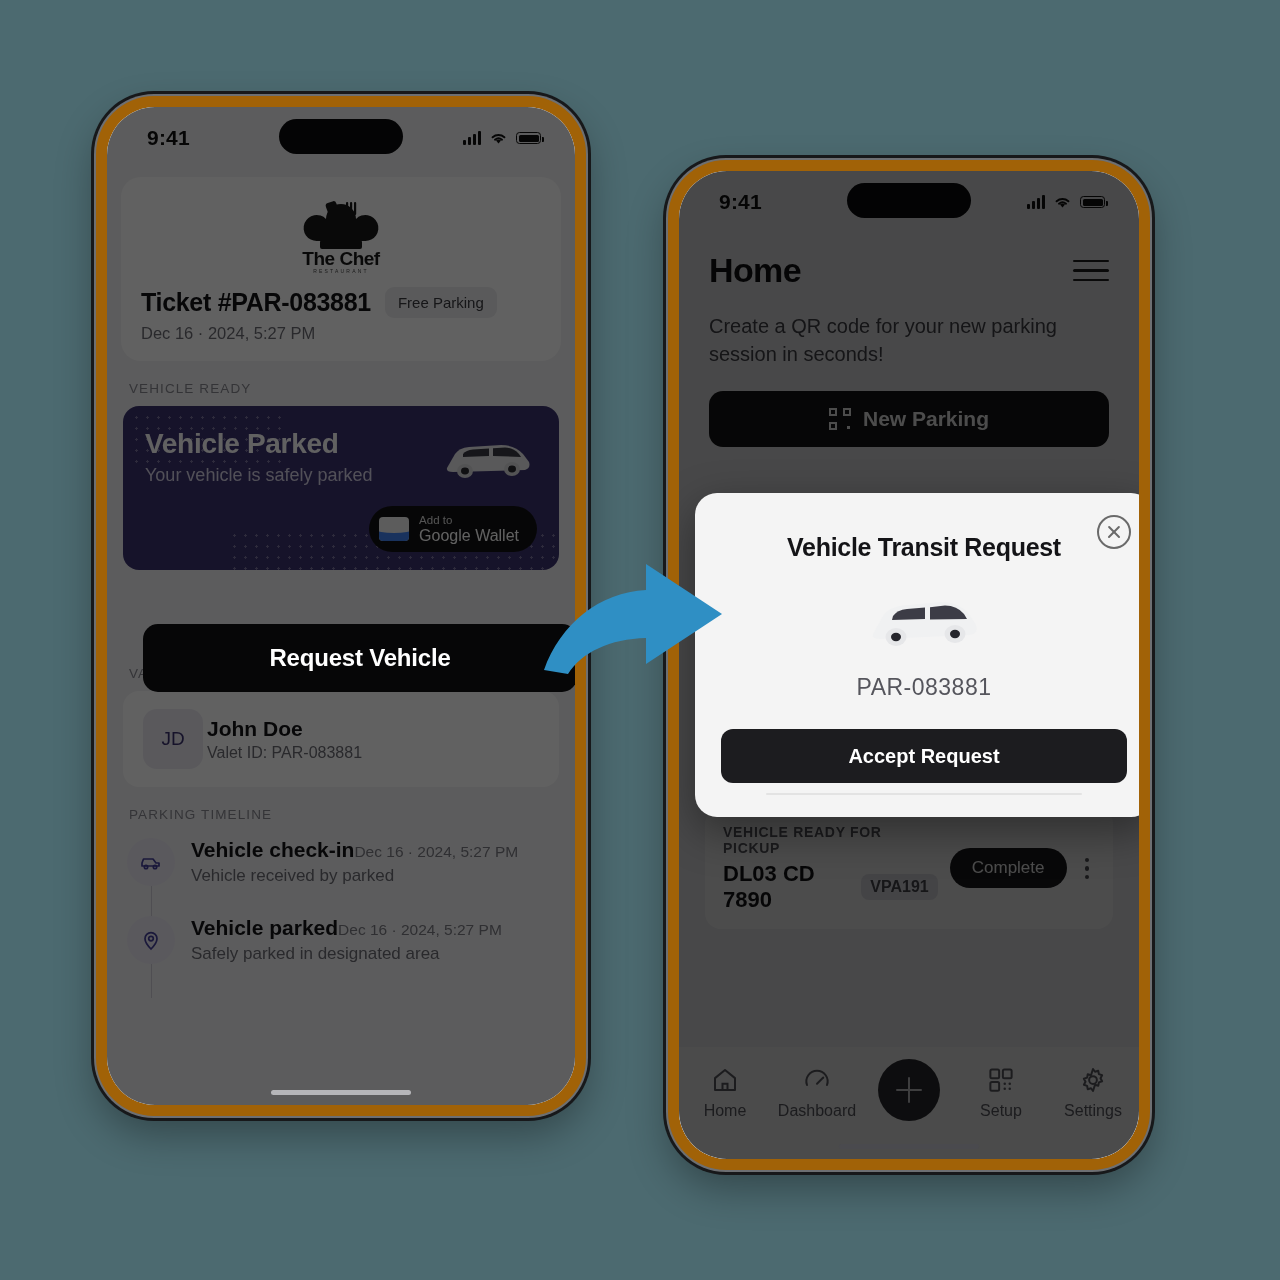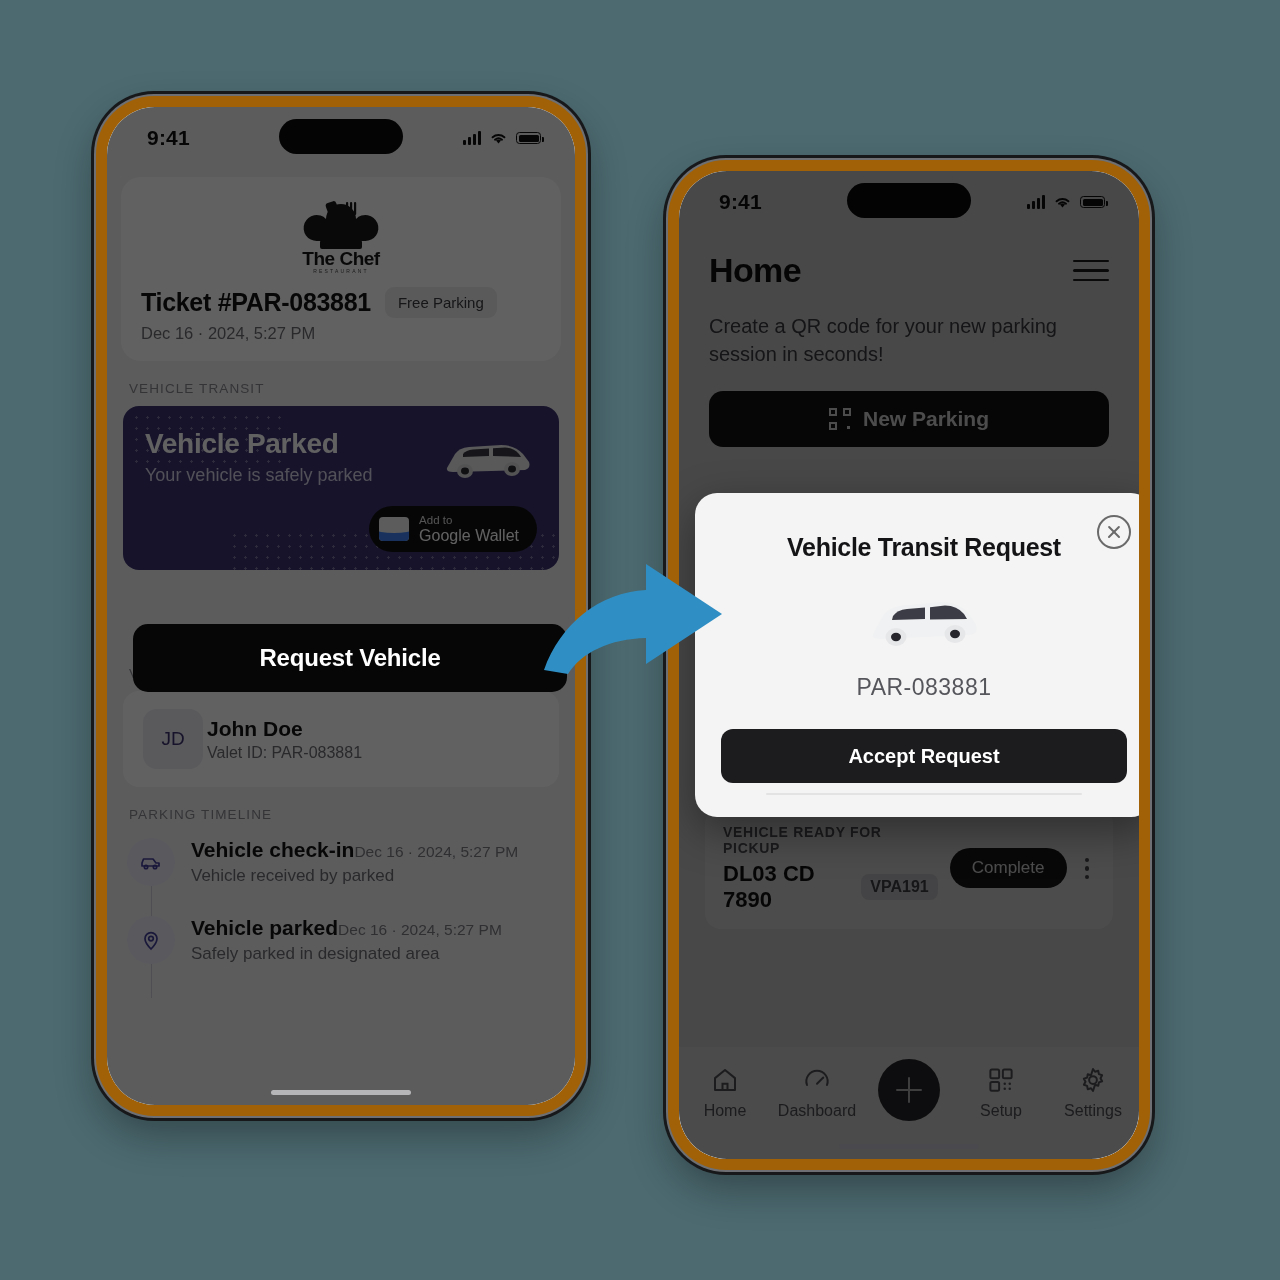--- a/index.html
+++ b/index.html
@@ -108,21 +108,21 @@
     position:relative; overflow:hidden; flex:none;
   }
   .wallet-ico::before{content:"";position:absolute;left:0;right:0;bottom:0;height:11px;background:#4285f4;}
   .wallet-ico::after{content:"";position:absolute;left:-3px;right:-3px;top:9px;height:7px;background:#f1f1f1;border-radius:50%;}
   .wallet-txt { line-height:1.08; }
   .wallet-txt .t1 { font-size:11.5px; color:#dcdcdc; display:block; }
   .wallet-txt .t2 { font-size:16px; color:#fff; display:block; font-weight:400; }
   .car-illus { position:absolute; right:24px; top:26px; width:96px; height:52px; }
 
   .req-btn {
-    position:absolute; left:26px; width:434px; height:68px;
+    position:absolute; left:36px; width:434px; height:68px;
     background:#060607; color:#fff;
     border-radius:15px; display:flex; align-items:center; justify-content:center;
     font-size:24px; font-weight:700; letter-spacing:-.2px;
     z-index:70;
   }
 
   .valet-card { margin:0 16px; background:#fff; border-radius:16px; padding:18px 20px; display:flex; align-items:center; gap:4px; }
   .avatar {
     width:60px; height:60px; border-radius:14px; background:#eceaf2; color:#3c3370;
     display:flex; align-items:center; justify-content:center; font-size:19px; font-weight:500; flex:none;
@@ -266,21 +266,21 @@
             </svg>
           </div>
         </div>
         <div class="ticket-row">
           <div class="ticket-no">Ticket #PAR-083881</div>
           <div class="badge-free">Free Parking</div>
         </div>
         <div class="ticket-date">Dec 16 · 2024, 5:27 PM</div>
       </div>
 
-      <div class="sec-label">VEHICLE TRANSIT</div>
+      <div class="sec-label">VEHICLE READY</div>
 
       <div class="parked-card">
         <div class="dots-tl"></div>
         <div class="dots-br"></div>
         <div class="parked-title">Vehicle Parked</div>
         <div class="parked-sub">Your vehicle is safely parked</div>
         <svg class="car-illus" viewBox="0 0 96 52">
           <path d="M8 36 L16 22 Q20 16 30 15 L62 13 Q76 13 84 22 L90 30 Q92 36 86 38 L14 40 Q7 40 8 36 Z" fill="#e9eaec"></path>
           <path d="M24 22 Q27 18 34 17.5 L50 16.5 L50 24 L24 25 Z" fill="#3b3b45"></path>
           <path d="M54 16.3 L66 15.6 Q74 15.6 80 22 L82 25 L54 24 Z" fill="#3b3b45"></path>

